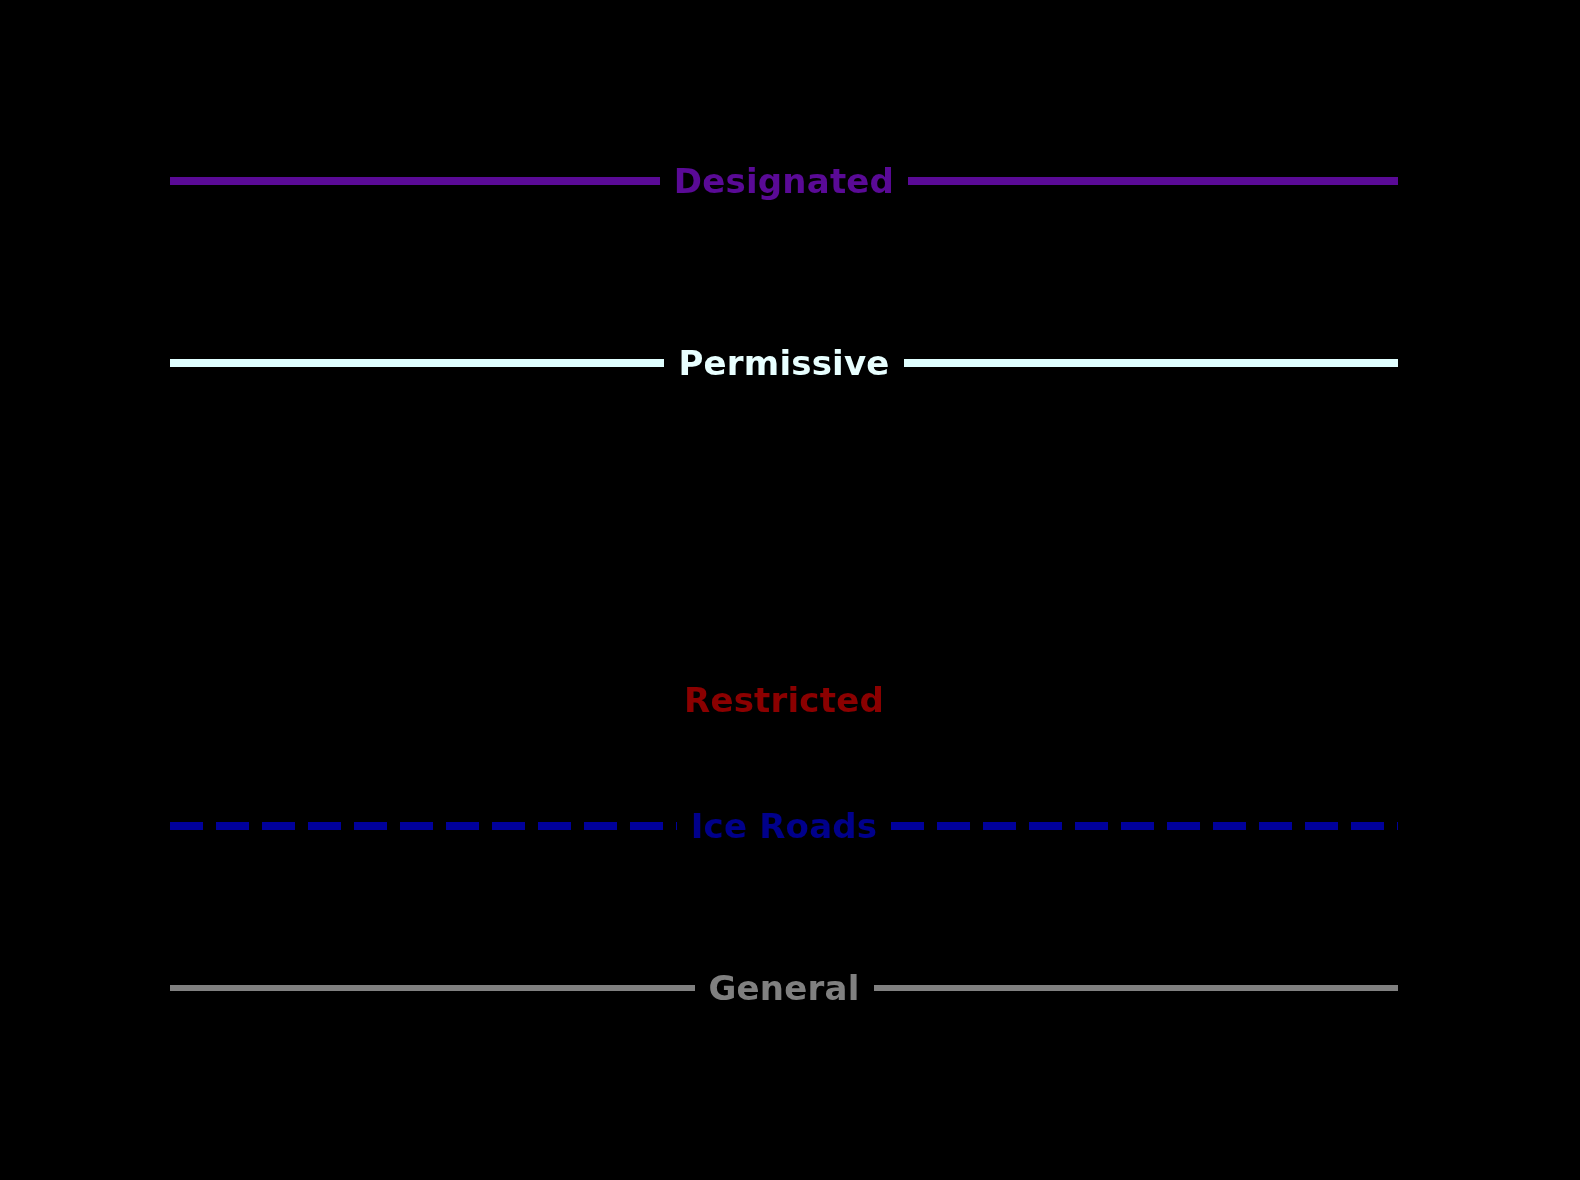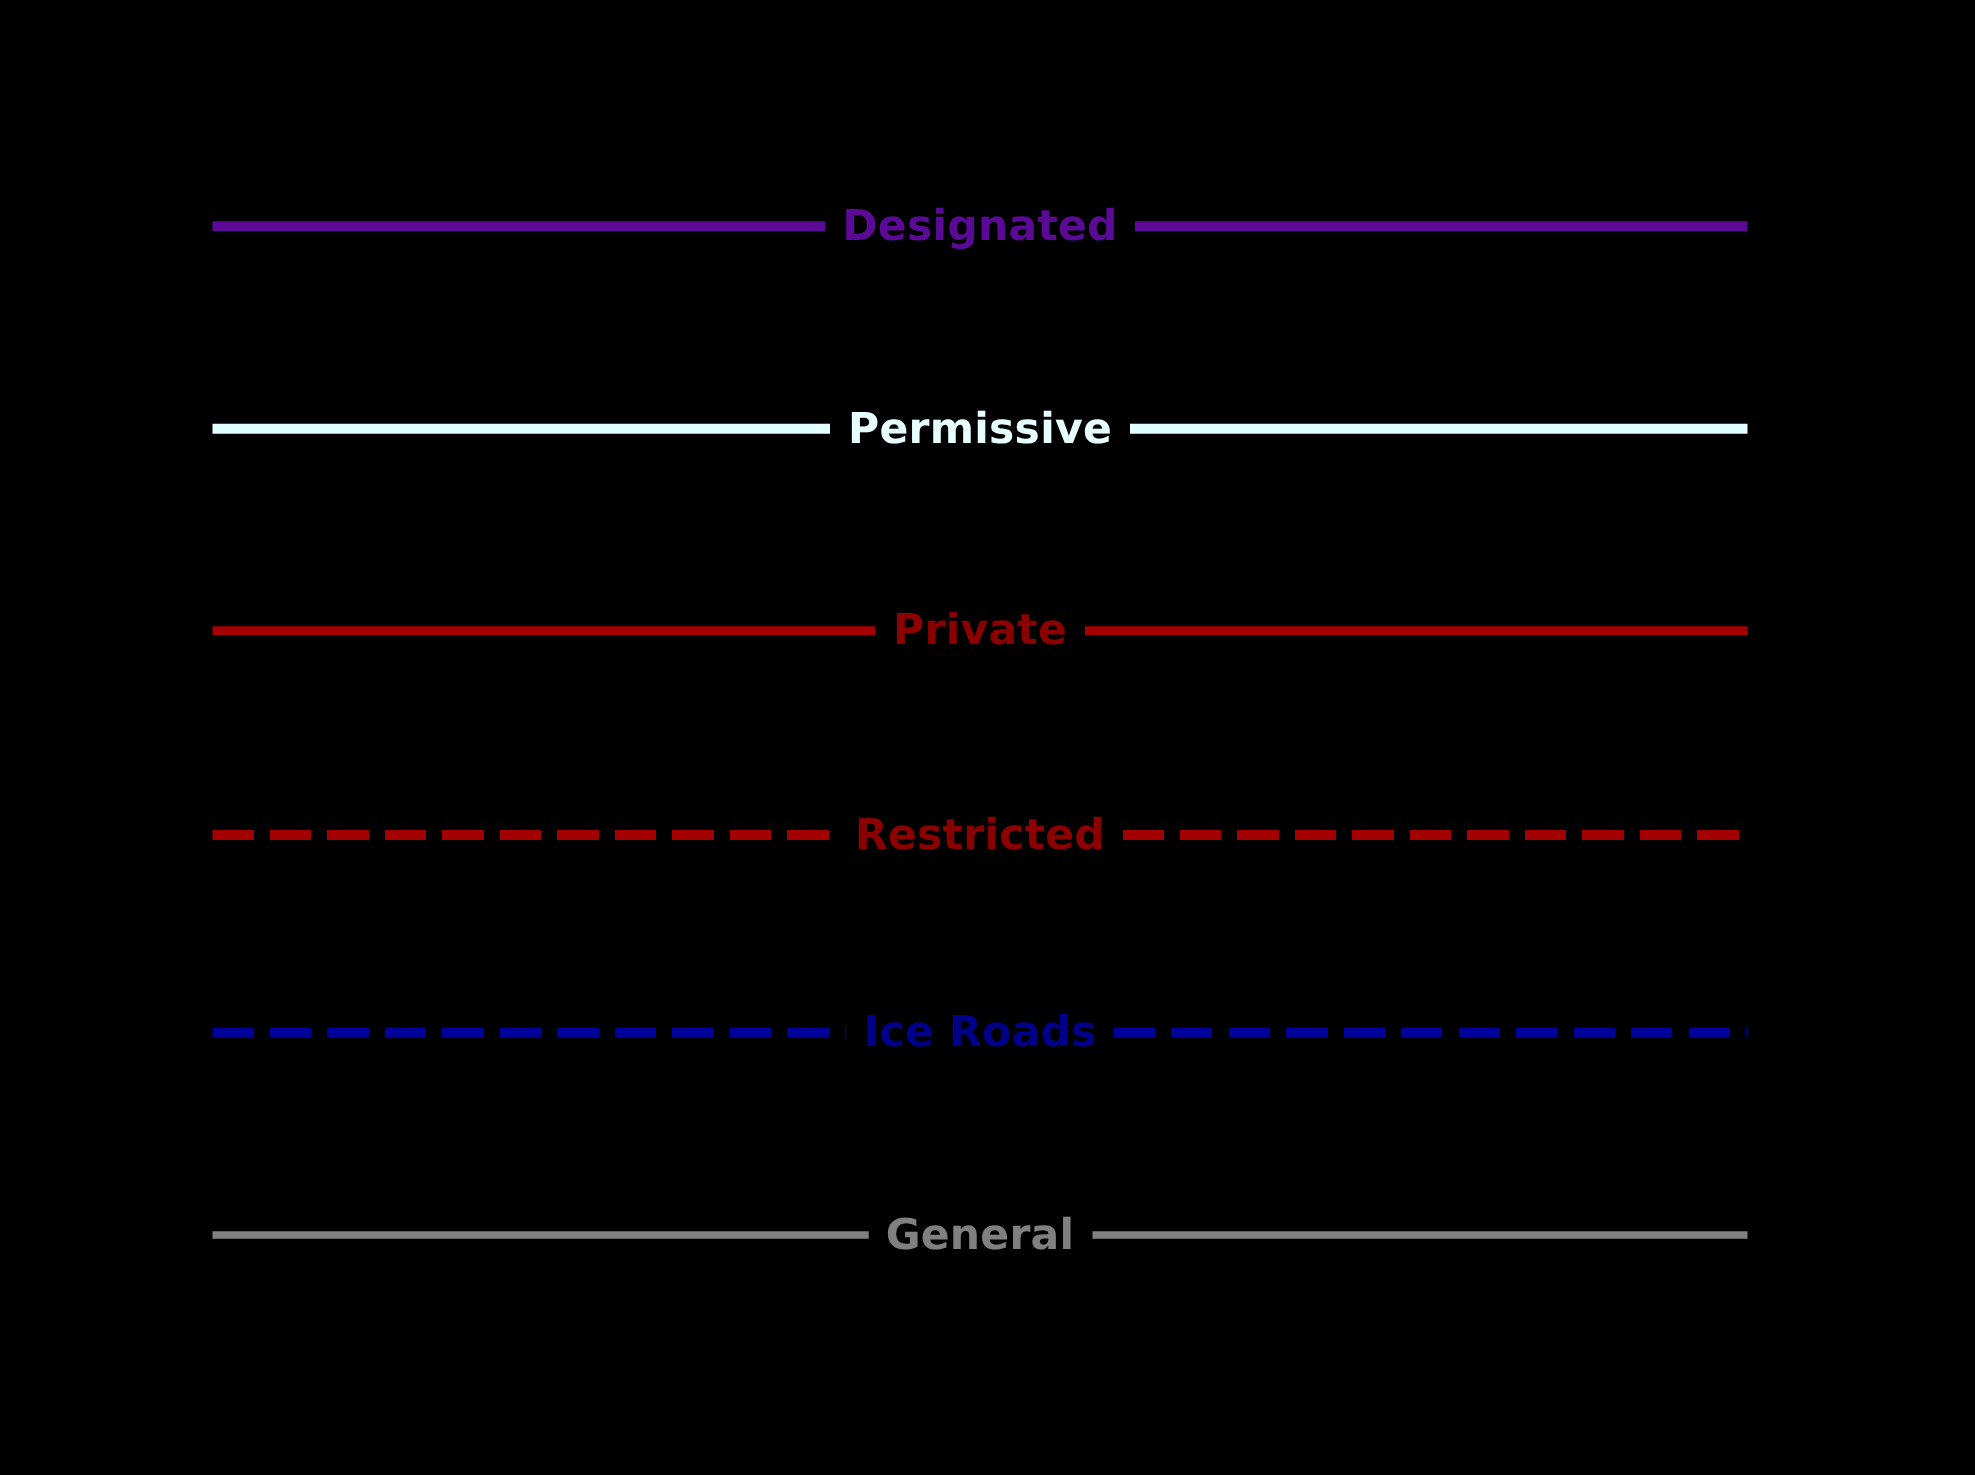--- a/index.html
+++ b/index.html
@@ -88,33 +88,28 @@
 <body>
 
 <div id="legend-canvas">
 
   <div class="legend-row row-designated" style="top:181px;">
     <div class="line-seg"></div>
     <div class="legend-label">Designated</div>
     <div class="line-seg"></div>
   </div>
 
-  <div class="legend-row row-permissive" style="top:343px;">
+  <div class="legend-row row-permissive" style="top:363px;">
     <div class="line-seg"></div>
     <div class="legend-label">Permissive</div>
     <div class="line-seg"></div>
   </div>
 
-  <div class="legend-row row-private" style="top:504px;">
-    <div class="line-seg"></div>
-    <div class="legend-label">Private</div>
-    <div class="line-seg"></div>
-  </div>
 
-  <div class="legend-row row-restricted" style="top:668px;">
+  <div class="legend-row row-restricted" style="top:700px;flex-direction:column;">
     <div class="line-seg"></div>
     <div class="legend-label">Restricted</div>
     <div class="line-seg"></div>
   </div>
 
   <div class="legend-row row-iceroads" style="top:826px;text-align:center;">
     <div class="line-seg"></div>
     <div class="legend-label">Ice Roads</div>
     <div class="line-seg"></div>
   </div>

